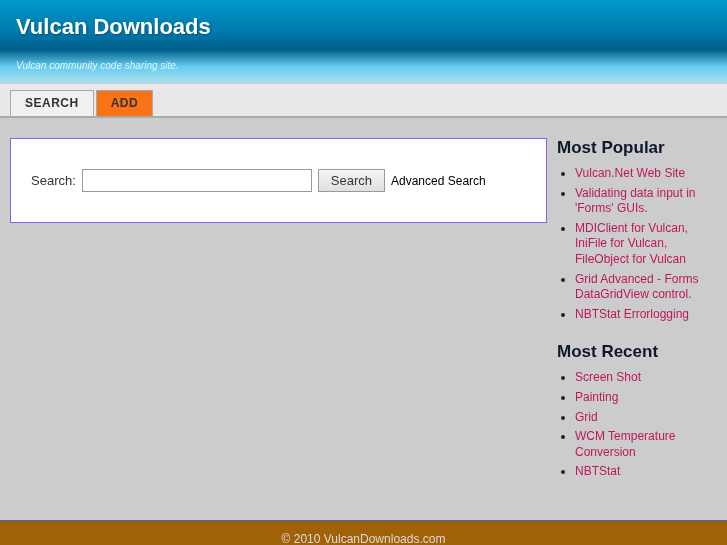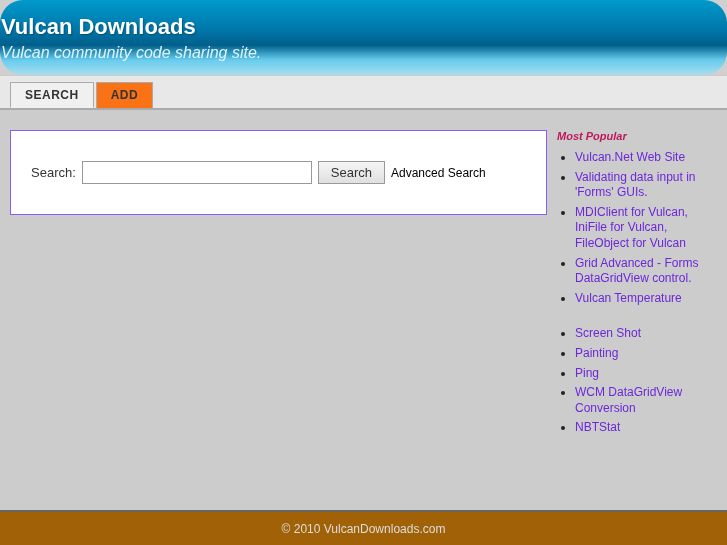--- a/index.html
+++ b/index.html
@@ -7,34 +7,33 @@
       font-family: Arial, sans-serif;
       font-size: 13px;
       background: #d0d0d0;
       width: 727px;
       min-height: 545px;
     }
 
     
     #header {
       background: linear-gradient(to bottom, #0099cc 0%, #0077aa 40%, #005f8a 60%, #66ccee 80%, #aaddee 100%);
-      padding: 14px 16px 12px 1px;
+      padding: 14px 16px 12px 16px;
       min-height: 75px;
-      border-radius: 23px;
     }
     #header-title {
       color: #ffffff;
       font-size: 22px;
       font-weight: bold;
       text-shadow: 1px 1px 2px rgba(0,0,0,0.3);
     }
     #header-subtitle {
       color: #ddf4ff;
-      font-size: 16px;
-      margin-top: 4px;
+      font-size: 10px;
+      margin-top: 20px;
       font-style: italic;
     }
 
     
     #navbar {
       background: #e8e8e8;
       border-top: 1px solid #cccccc;
       border-bottom: 2px solid #aaaaaa;
       padding: 6px 10px 0 10px;
       display: flex;
@@ -106,38 +105,37 @@
       cursor: pointer;
     }
 
     
     #sidebar {
       width: 160px;
       flex-shrink: 0;
       font-size: 12px;
     }
     .sidebar-section-title {
-      font-size: 11px;
+      font-size: 17px;
       font-weight: bold;
-      color: #be185d;
+      color: #0f172a;
       margin-bottom: 8px;
-      font-style: italic;
     }
     .sidebar-list {
       list-style: disc;
       padding-left: 18px;
       margin-bottom: 20px;
     }
     .sidebar-list li {
       color: #222222;
       margin-bottom: 4px;
       line-height: 1.3;
     }
     .sidebar-list li a {
-      color: #6d28d9;
+      color: #be185d;
       text-decoration: none;
       cursor: pointer;
     }
 
     
     #footer {
       background: #a16207;
       text-align: center;
       padding: 10px;
       font-size: 12px;
@@ -171,28 +169,29 @@
     </div>
   </div>
 
   <div id="sidebar">
     <div class="sidebar-section-title">Most Popular</div>
     <ul class="sidebar-list">
     <li><a href="#">Vulcan.Net Web Site</a></li>
         <li><a href="#">Validating data input in 'Forms' GUIs.</a></li>
         <li><a href="#">MDIClient for Vulcan, IniFile for Vulcan, FileObject for Vulcan</a></li>
         <li><a href="#">Grid Advanced - Forms DataGridView control.</a></li>
-        <li><a href="#">Vulcan Temperature</a></li>
+        <li><a href="#">NBTStat Errorlogging</a></li>
       </ul>
 
+    <div class="sidebar-section-title">Most Recent</div>
     <ul class="sidebar-list">
     <li><a href="#">Screen Shot</a></li>
         <li><a href="#">Painting</a></li>
-        <li><a href="#">Ping</a></li>
-        <li><a href="#">WCM DataGridView Conversion</a></li>
+        <li><a href="#">Grid</a></li>
+        <li><a href="#">WCM Temperature Conversion</a></li>
         <li><a href="#">NBTStat</a></li>
       </ul>
   </div>
 
 </div>
 
 <div id="footer">
   <span>© 2010 VulcanDownloads.com</span>
 </div>
 

